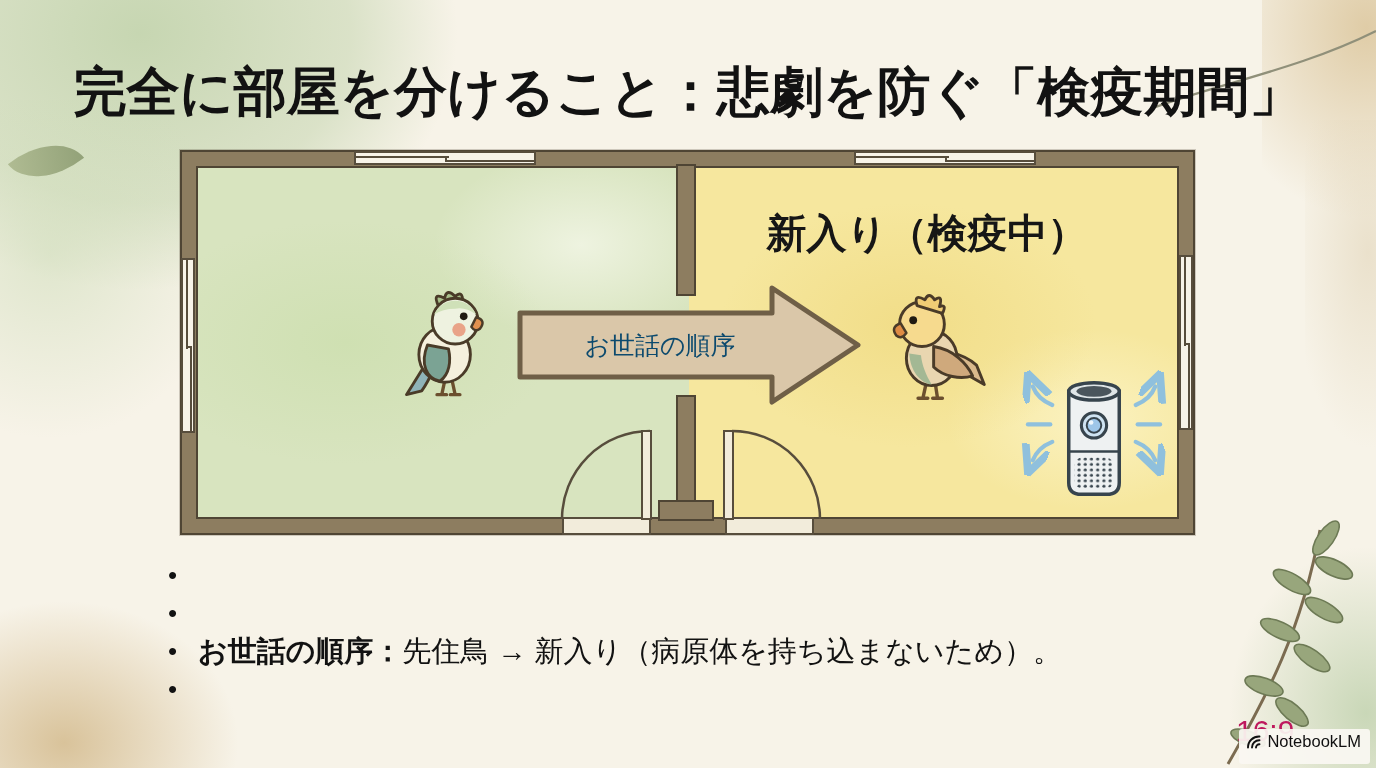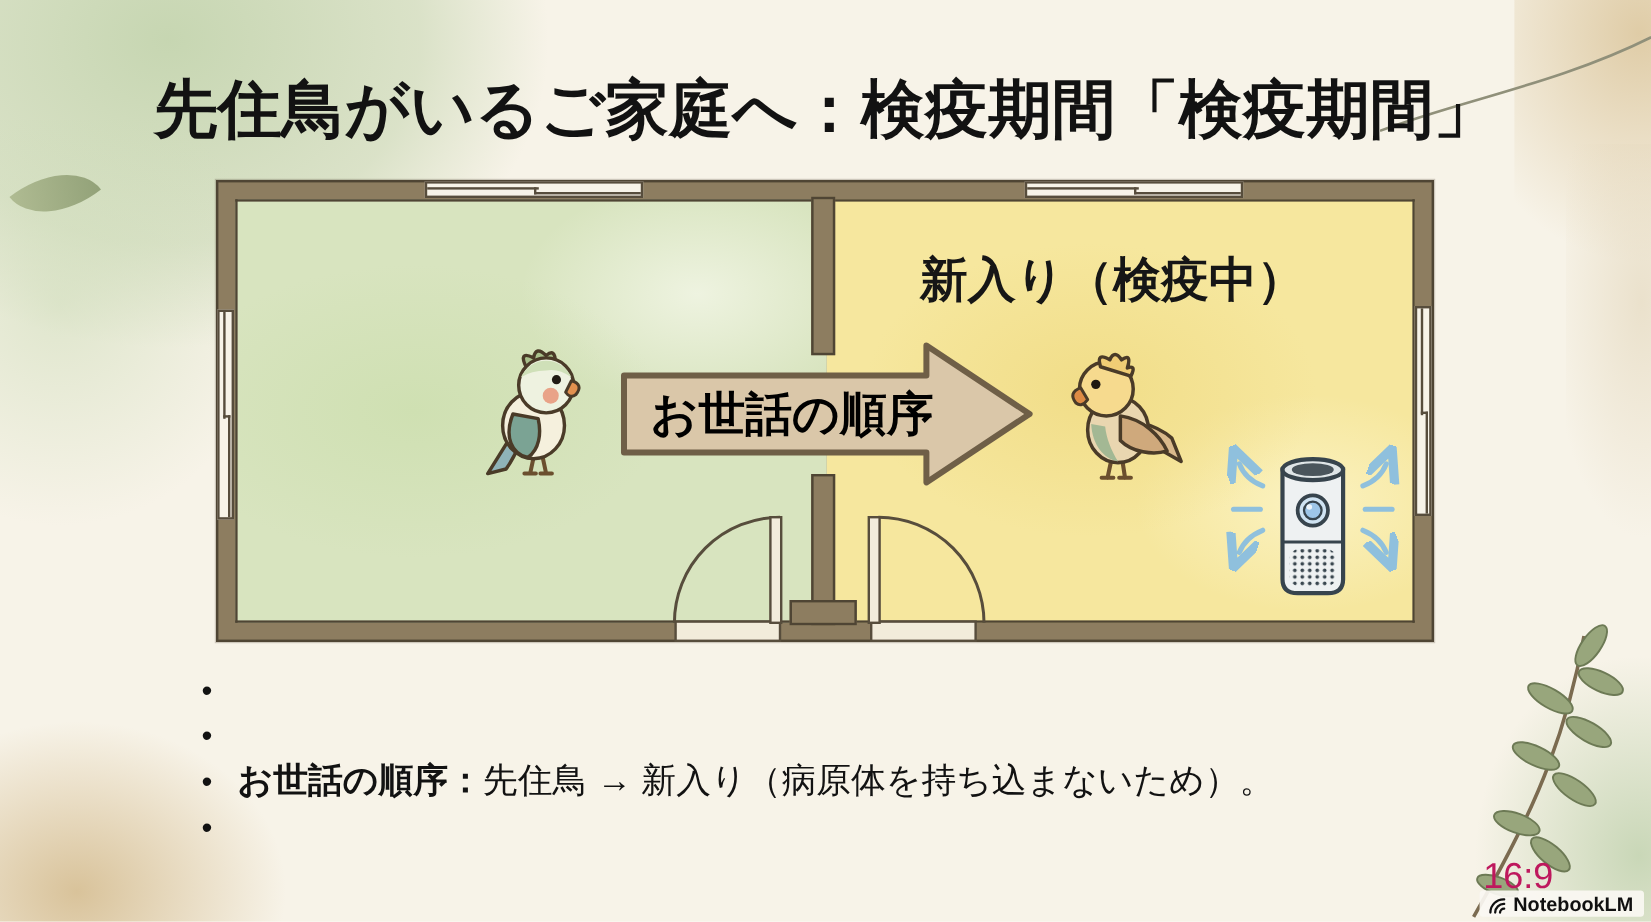--- a/index.html
+++ b/index.html
@@ -52,36 +52,36 @@
   .win-h .l3{position:absolute;left:50%;top:3px;width:2px;height:6px;background:#574d3c;}
   .win-v{width:14px;height:175px;left:1px;}
   .win-v .l1{position:absolute;top:0;left:3px;width:2px;height:52%;background:#574d3c;}
   .win-v .l2{position:absolute;top:50%;left:7px;width:2px;height:50%;background:#574d3c;}
   .win-v .l3{position:absolute;top:50%;left:3px;width:6px;height:2px;background:#574d3c;}
   .fp-svg{position:absolute;inset:0;width:100%;height:100%;}
   .room-label{position:absolute;top:56px;text-align:center;font-size:40px;font-weight:800;color:#161616;}
   .label-left{left:62px;width:380px;}
   .label-right{left:557px;width:380px;text-align:center;}
   .arrow-label{position:absolute;left:352px;top:164px;width:256px;height:62px;display:flex;
-    align-items:center;justify-content:center;font-size:39px;font-weight:700;color:#000000;}
+    align-items:center;justify-content:center;font-size:25px;font-weight:400;color:#0c4a6e;}
   .bird1{position:absolute;left:215px;top:135px;width:105px;height:120px;}
   .bird2{position:absolute;left:703px;top:140px;width:112px;height:118px;}
   .purifier{position:absolute;left:840px;top:220px;width:148px;height:136px;}
 
   
   .bullets{left:168px;top:556px;width:1070px;}
   .bullet-row{display:flex;align-items:flex-start;line-height:38px;font-size:29px;color:#121212;}
   .bullet-row .dot{width:30px;flex:none;font-size:26px;}
   .bullet-row b{font-weight:800;}
 
   
   .ratio{left:1236px;top:714px;font-size:30px;color:#be185d;font-weight:500;}
   .watermark{right:6px;bottom:4px;background:rgba(250,248,242,.93);border-radius:3px;
-    padding:3px 9px 0 7px;display:flex;align-items:center;gap:5px;font-size:16.5px;
-    font-weight:700;color:#101010;}
+    padding:3px 9px 13px 7px;display:flex;align-items:center;gap:5px;font-size:16.5px;
+    font-weight:400;color:#101010;}
 </style>
 </head>
 <body>
 
 <div class="slide">
 
   <div class="abs blob-tl"></div>
   <div class="abs blob-tl2"></div>
   <div class="abs leaf-tl"></div>
   <div class="abs blob-tr"></div>
@@ -99,21 +99,21 @@
       <ellipse rx="21" ry="8" transform="translate(70,92) rotate(-150)"></ellipse>
       <ellipse rx="21" ry="8" transform="translate(102,120) rotate(30)"></ellipse>
       <ellipse rx="21" ry="8" transform="translate(58,140) rotate(-155)"></ellipse>
       <ellipse rx="21" ry="8" transform="translate(90,168) rotate(35)"></ellipse>
       <ellipse rx="20" ry="8" transform="translate(42,196) rotate(-160)"></ellipse>
       <ellipse rx="20" ry="8" transform="translate(70,222) rotate(40)"></ellipse>
       <ellipse rx="18" ry="7" transform="translate(26,248) rotate(-160)"></ellipse>
     </g>
   </svg>
 
-  <div class="abs title">先住鳥がいるご家庭へ：検疫期間「検疫期間」</div>
+  <div class="abs title">完全に部屋を分けること：悲劇を防ぐ「検疫期間」</div>
 
   <div class="abs floorplan">
     <div class="fp-base"></div>
     <div class="room room-left"></div>
     <div class="room room-right"></div>
     <div class="cwall cwall-top"></div>
     <div class="cwall cwall-bottom"></div>
     <div class="cwall-base"></div>
 
     <div class="window win-h" style="left:174px;">

